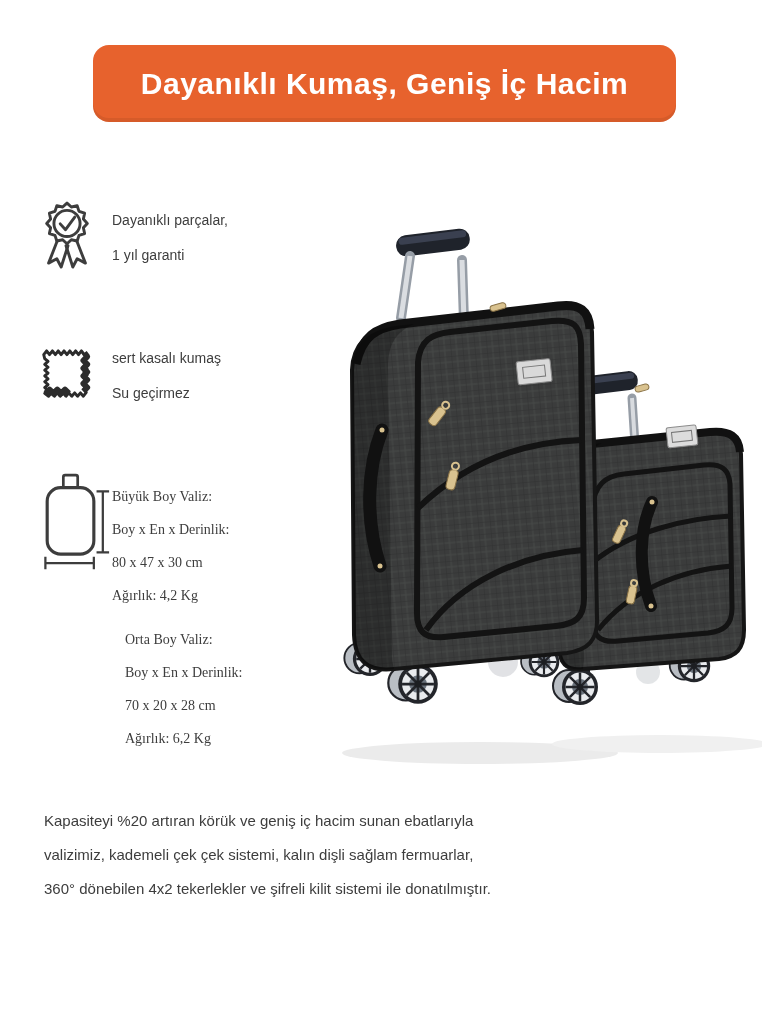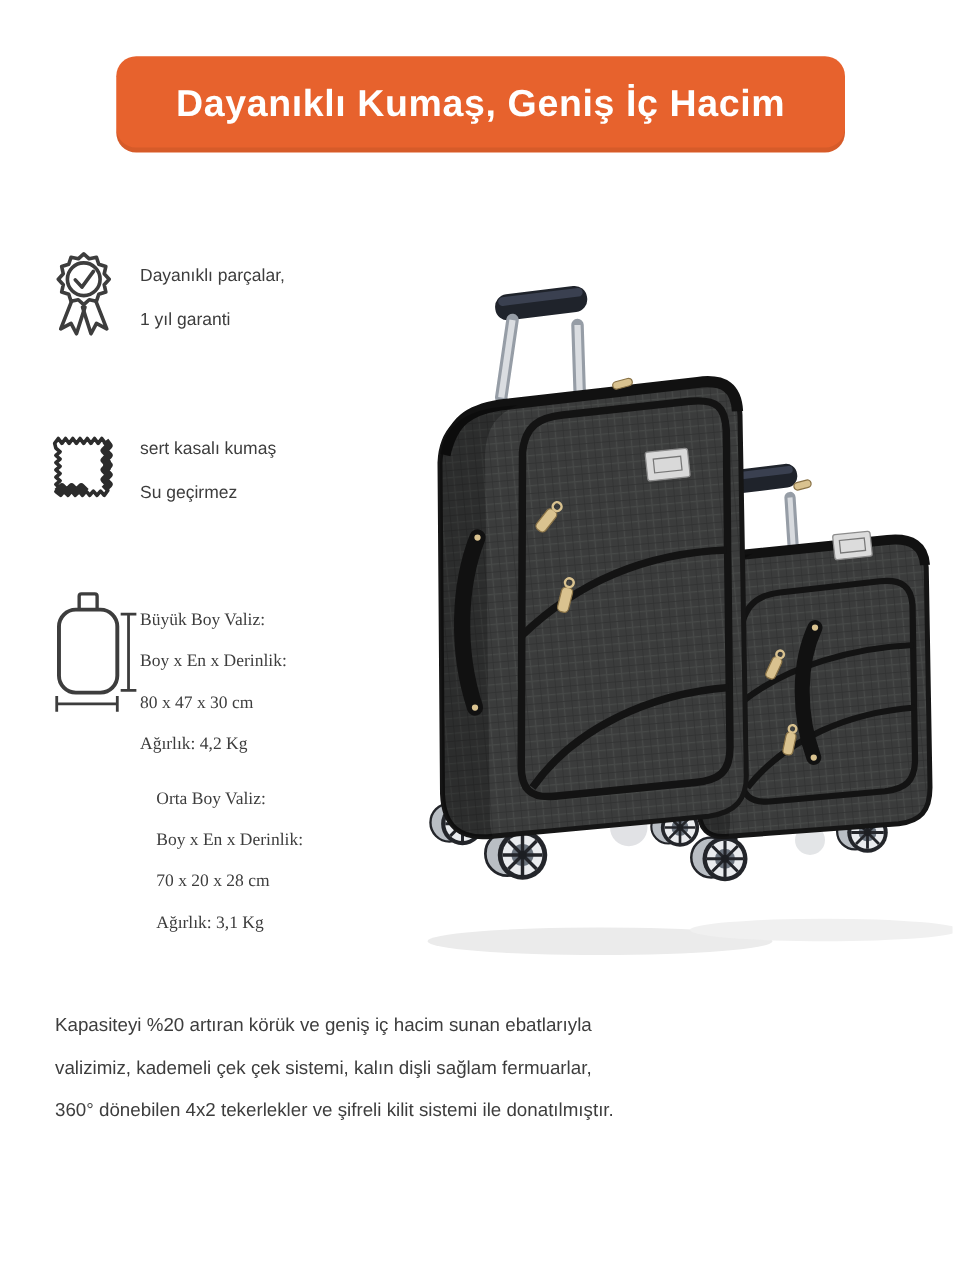--- a/index.html
+++ b/index.html
@@ -192,21 +192,21 @@
     <div>Büyük Boy Valiz:</div>
     <div>Boy x En x Derinlik:</div>
     <div>80 x 47 x 30 cm</div>
     <div>Ağırlık: 4,2 Kg</div>
   </div>
 
   <div id="f4-text" class="feat-text small-lh">
     <div>Orta Boy Valiz:</div>
     <div>Boy x En x Derinlik:</div>
     <div>70 x 20 x 28 cm</div>
-    <div>Ağırlık: 3,1 Kg</div>
+    <div>Ağırlık: 6,2 Kg</div>
   </div>
 
   <div class="desc">
     <div>Kapasiteyi %20 artıran körük ve geniş iç hacim sunan ebatlarıyla</div>
     <div>valizimiz, kademeli çek çek sistemi, kalın dişli sağlam fermuarlar,</div>
     <div>360° dönebilen 4x2 tekerlekler ve şifreli kilit sistemi ile donatılmıştır.</div>
   </div>
 
   <div class="brand">
     <svg class="horse" viewBox="0 0 120 100">

